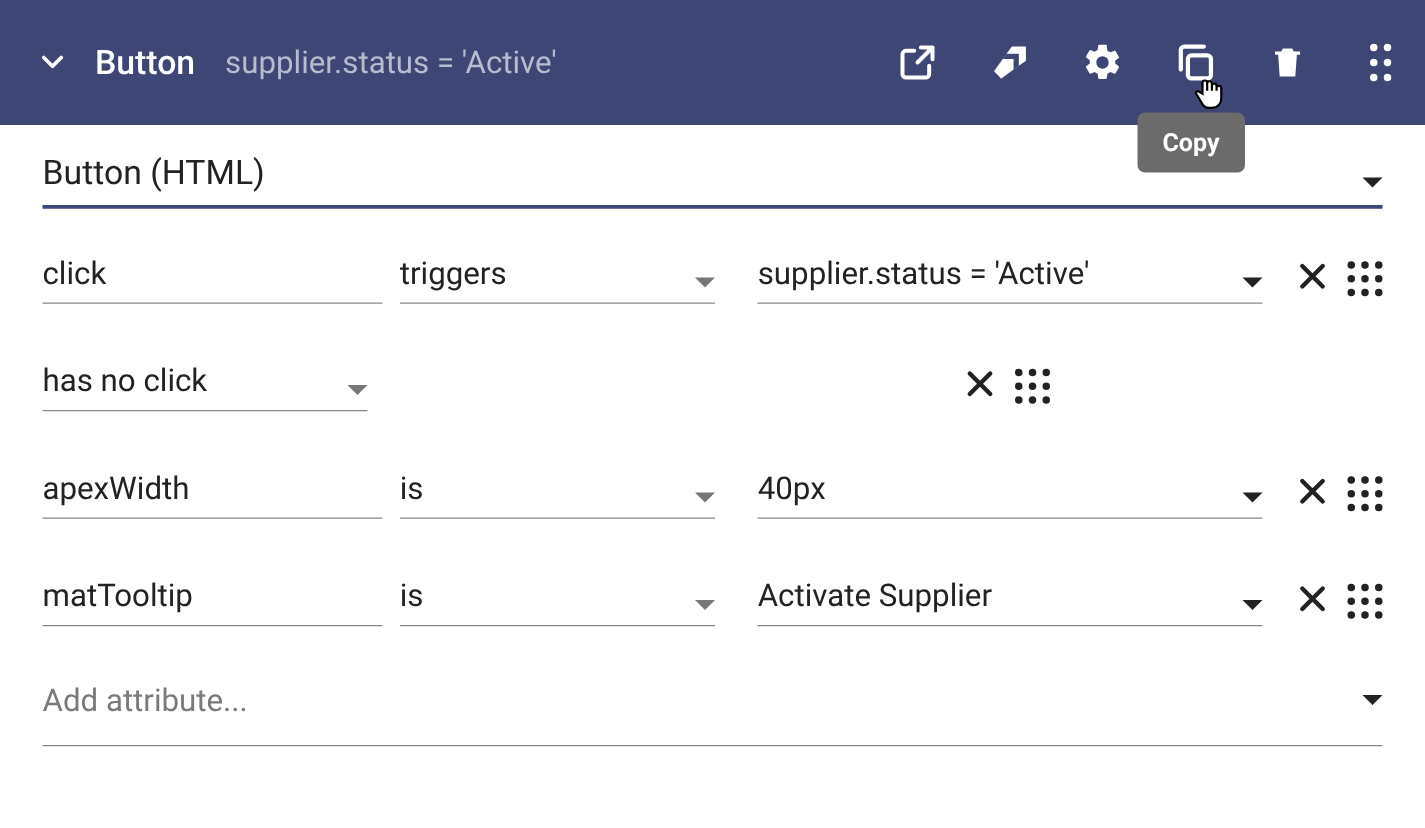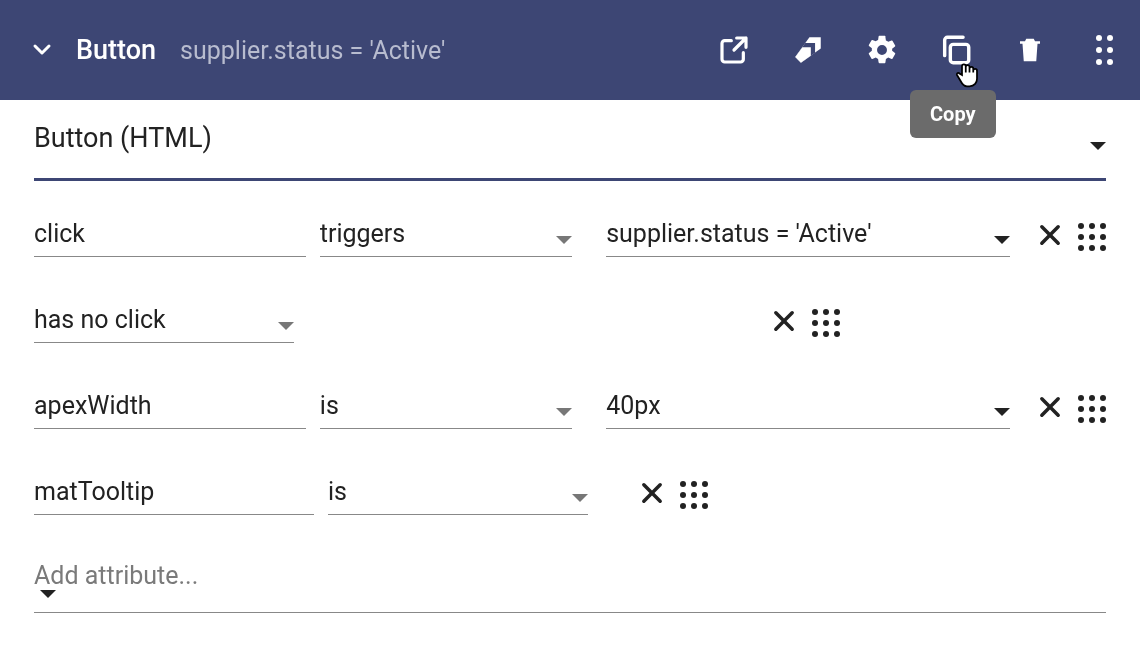--- a/index.html
+++ b/index.html
@@ -69,21 +69,21 @@
     border-radius: 6px;
     font-weight: bold;
   }
   .content {
     padding: 22px 34px 0 34px;
   }
   .component-row {
     display: flex;
     align-items: flex-end;
     border-bottom: 3px solid #3d4674;
-    padding-bottom: 24px;
+    padding-bottom: 10px;
     margin-bottom: 38px;
   }
   .component-title {
     font-size: 27px;
     color: #222;
     flex: 1;
   }
   .arrow-down {
     margin-left: auto;
   }
@@ -120,25 +120,24 @@
     gap: 14px;
     margin-left: 16px;
     padding-bottom: 4px;
   }
   .x-btn { cursor: pointer; }
   .drag-handle { cursor: grab; display:flex; flex-direction: column; gap:5px; }
   .drag-handle .drow { display:flex; gap:5px; }
   .dot { width:6px; height:6px; background:#222; border-radius:50%; }
   .add-row {
     display: flex;
-    align-items: flex-start;
+    align-items: center;
     border-bottom: 1px solid #888;
-    padding-bottom: 10px;
+    padding-bottom: 20px;
     margin-top: -2px;
-    flex-direction: column;
   }
   .add-placeholder {
     font-size: 25px;
     color: #7a7a7a;
     flex: 1;
   }
 </style>
 </head>
 <body>
 
@@ -312,20 +311,24 @@
         </div>
       </div>
       <div class="attr-row">
         <div class="field name">
           <span class="text">matTooltip</span>
         </div>
         <div class="field op">
           <span class="text">is</span>
           <div class="tri"></div>
         </div>
+        <div class="field val">
+          <span class="text">Activate Supplier</span>
+          <div class="tri dark"></div>
+        </div>
         <div class="row-actions">
           <div class="x-btn"><svg width="28" height="28" viewBox="0 0 24 24">
               <path d="M5 5l14 14M19 5L5 19" stroke="#222" stroke-width="3" stroke-linecap="round"></path>
             </svg></div>
           <div class="drag-handle">
             <div class="drow">
               <span class="dot"></span>
               <span class="dot"></span>
               <span class="dot"></span>
             </div>

